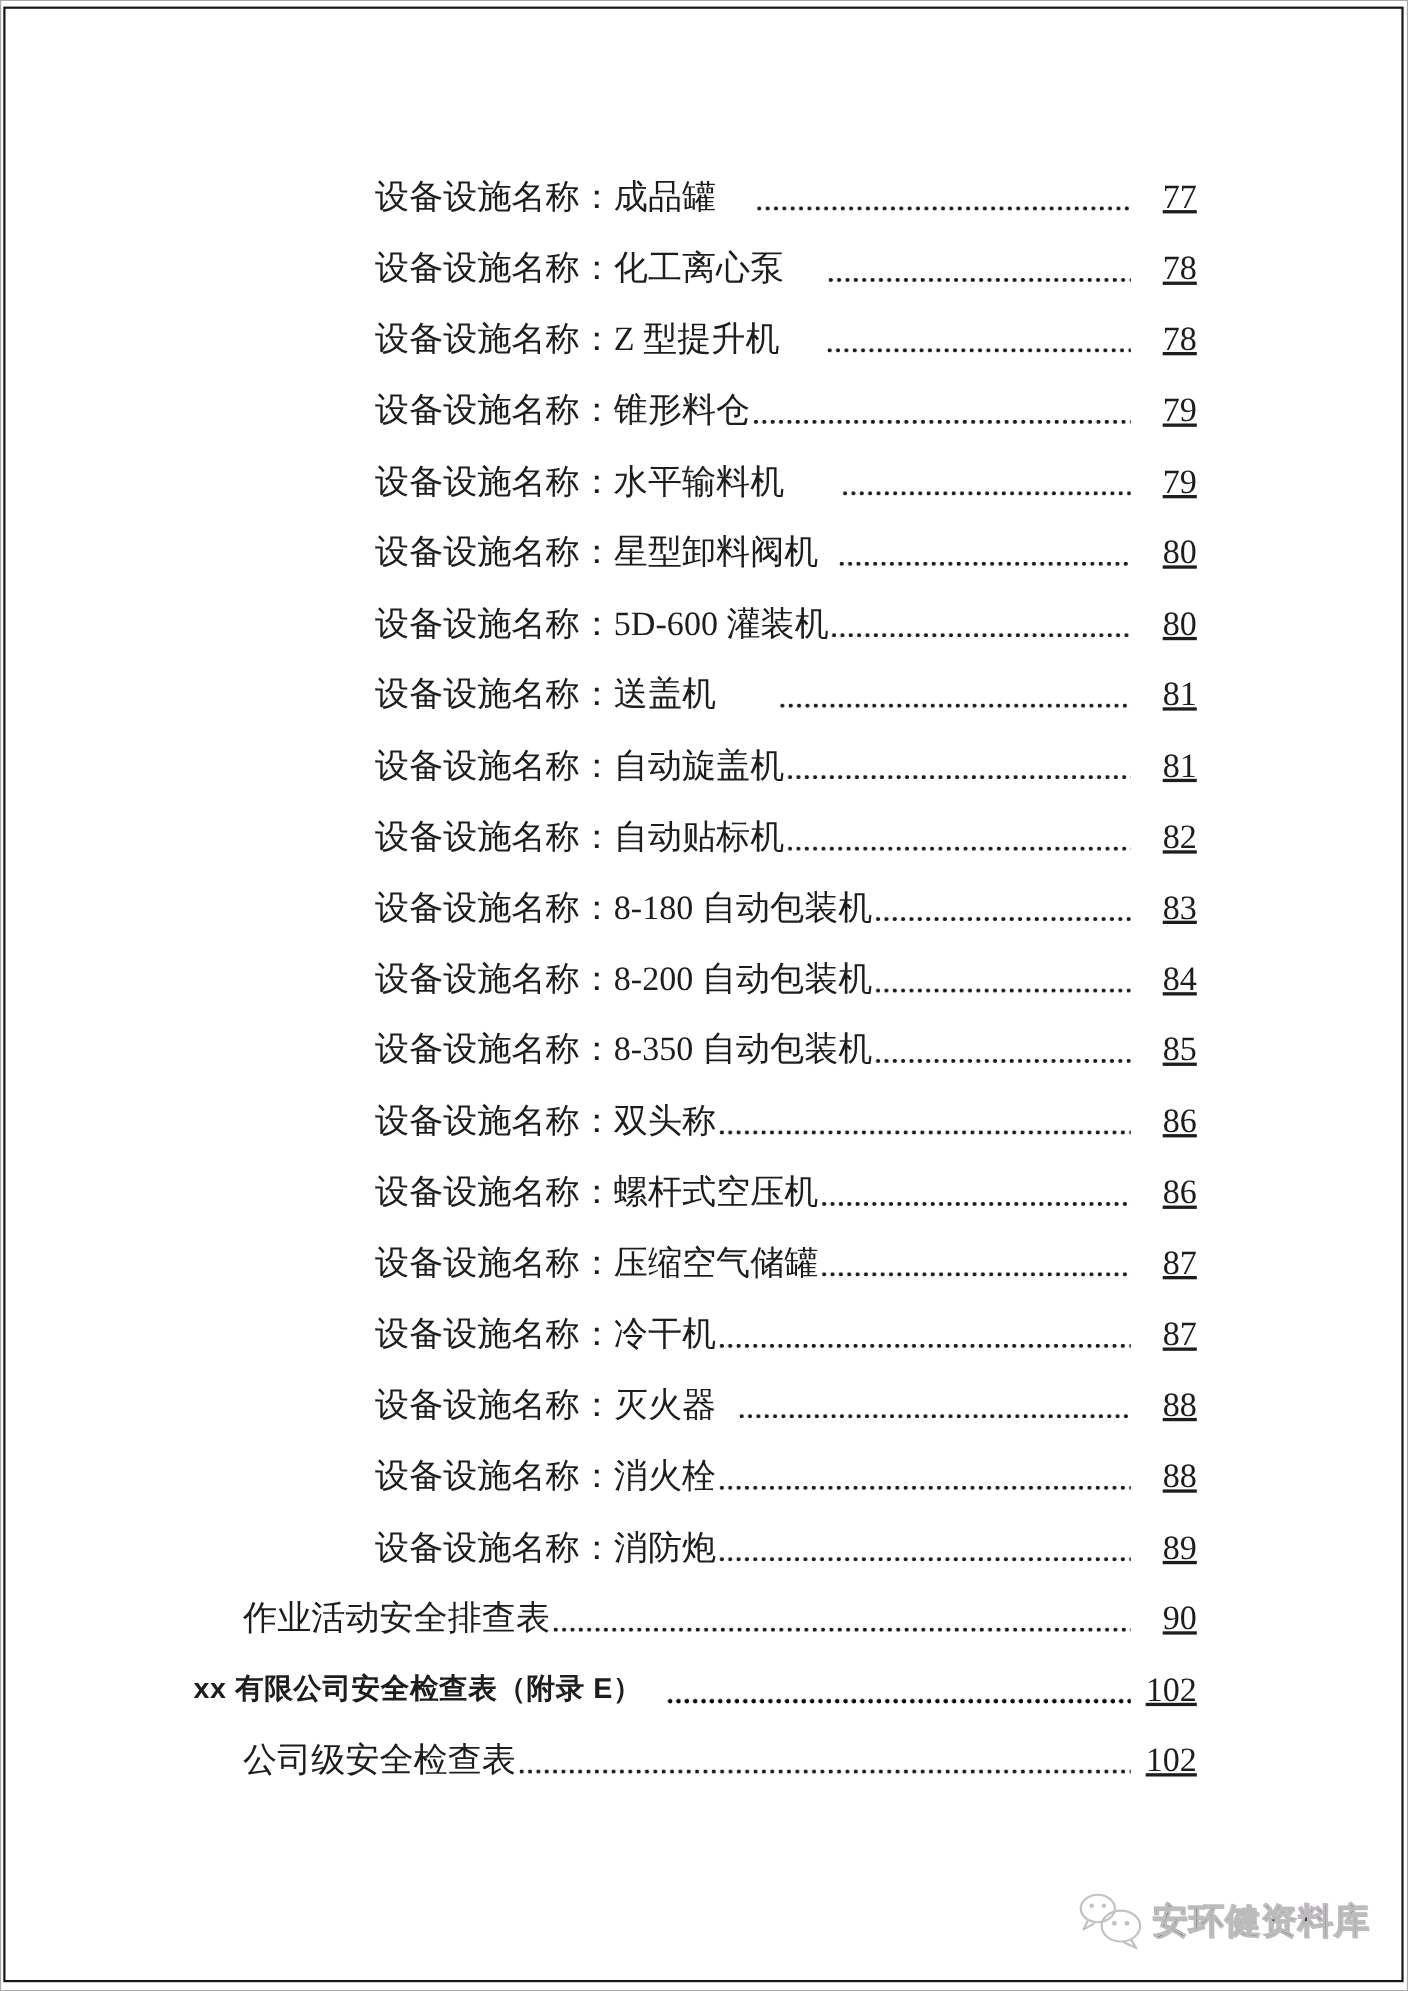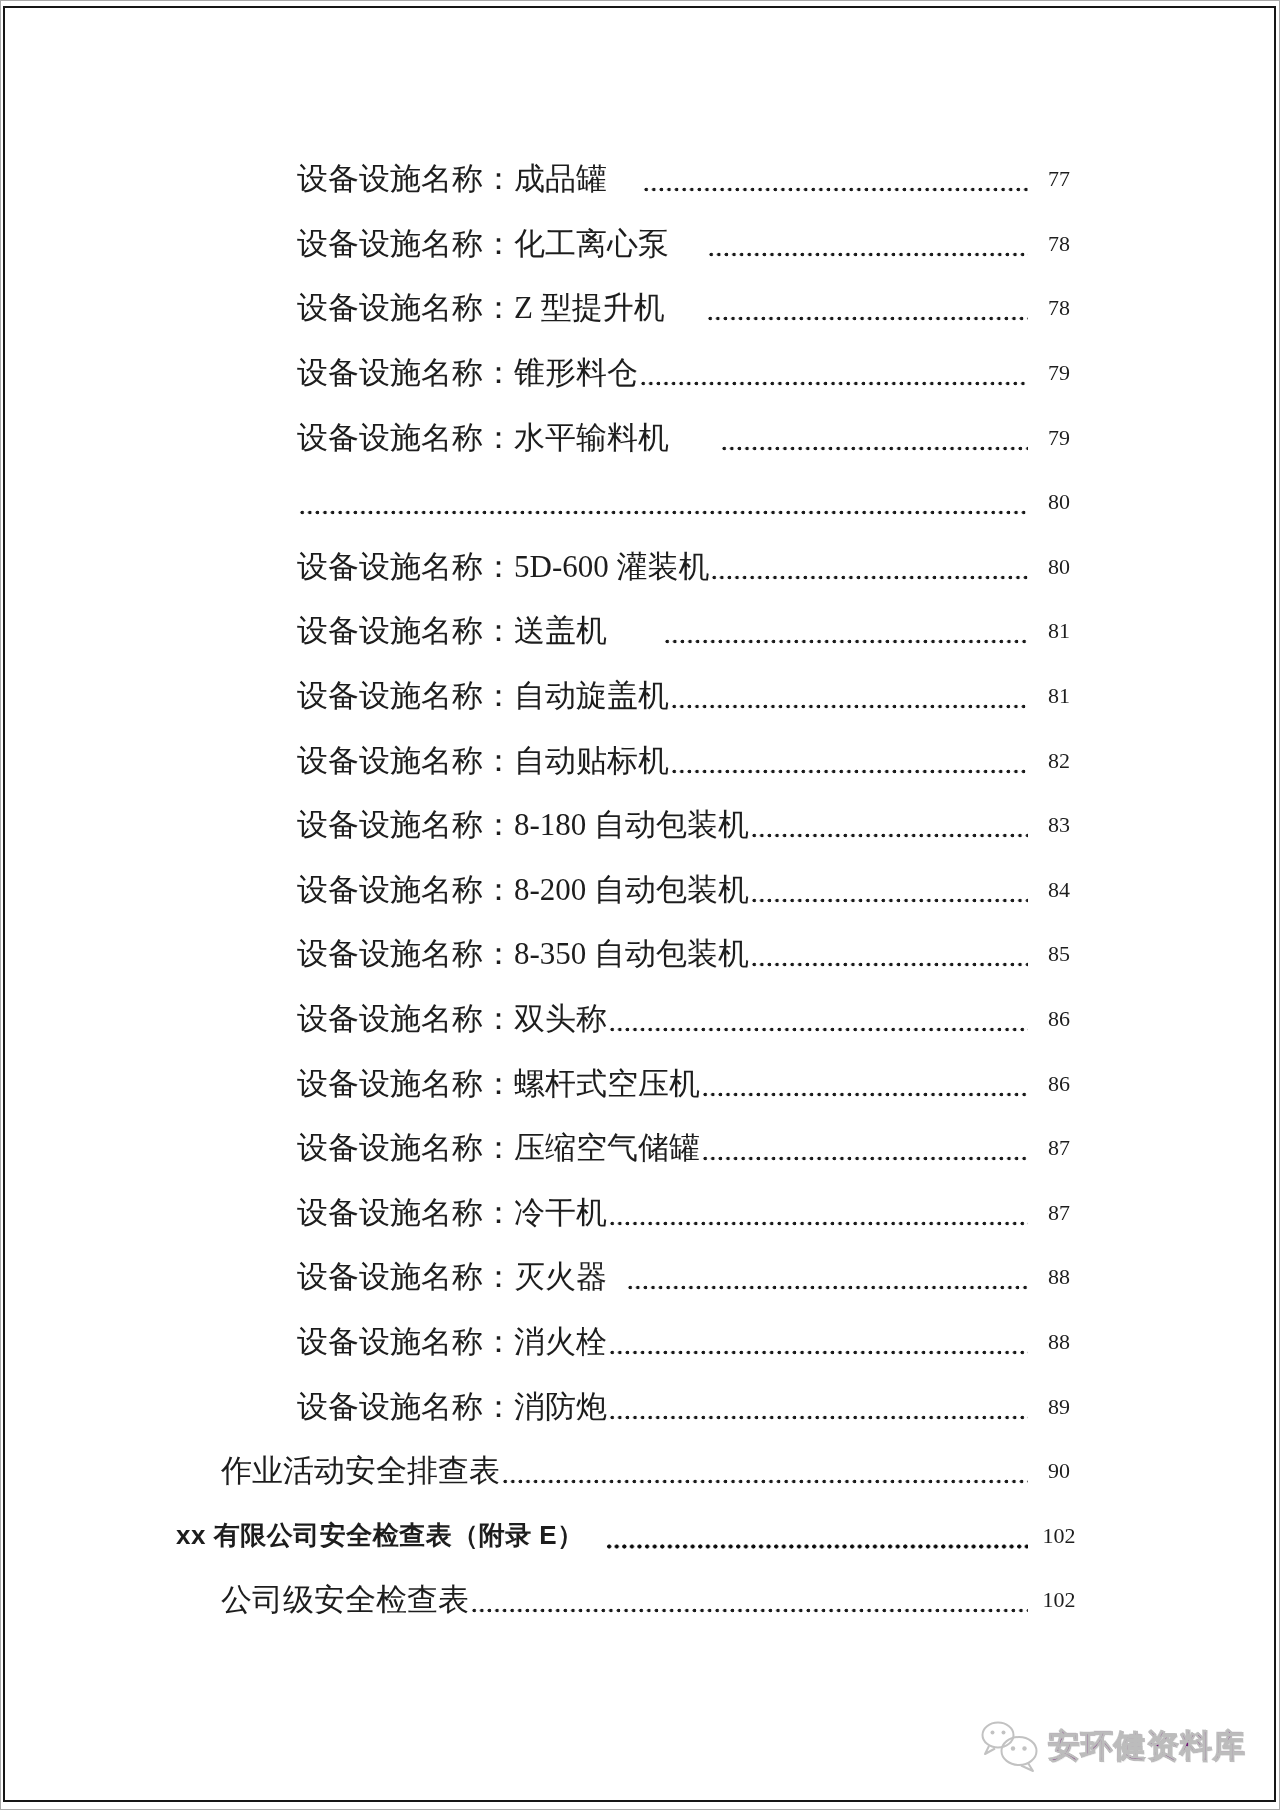--- a/index.html
+++ b/index.html
@@ -32,21 +32,21 @@
     left: 0;
     width: 1088px;
   }
   .toc-row {
     display: flex;
     align-items: center;
     height: 64.6px;
     font-size: 31px;
     white-space: nowrap;
   }
-  .toc-row.level-3 { padding-left: 297px; }
+  .toc-row.level-3 { padding-left: 297px; margin-left: 44px; }
   .toc-row.level-2 { padding-left: 221px; }
   .toc-row.level-1 { padding-left: 176px; }
   .toc-row.level-1 .label {
     font-family: "Liberation Sans", "DejaVu Sans", sans-serif;
     font-weight: 700;
     font-size: 26px;
     letter-spacing: 0.5px;
   }
   .label { flex: 0 0 auto; }
   .leader {
@@ -59,22 +59,23 @@
     background-image: radial-gradient(circle at 3.2px 2.5px, #1a1a1a 1.55px, rgba(0,0,0,0) 2.1px);
     background-size: 7.6px 5px;
     background-repeat: repeat-x;
   }
   .level-1 .leader {
     background-image: radial-gradient(circle at 3.2px 2.5px, #0c0c0c 1.8px, rgba(0,0,0,0) 2.35px);
   }
   .pagenum {
     flex: 0 0 auto;
     width: 58px;
-    text-align: center;
-    font-size: 22px;
+    text-align: right;
+    font-size: 31px;
+    text-decoration: underline;
   }
   .watermark {
     position: absolute;
     left: 978px;
     top: 1720px;
     display: flex;
     align-items: center;
     gap: 6px;
   }
   .wm-text {
@@ -113,20 +114,21 @@
       <span class="label">设备设施名称：锥形料仓</span>
       <span class="leader"></span>
       <span class="pagenum">79</span>
     </div>
       <div class="toc-row level-3">
       <span class="label" style="margin-right: 50px;">设备设施名称：水平输料机</span>
       <span class="leader"></span>
       <span class="pagenum">79</span>
     </div>
       <div class="toc-row level-3">
+      <span class="label" style="margin-right: 16px;">设备设施名称：星型卸料阀机</span>
       <span class="leader"></span>
       <span class="pagenum">80</span>
     </div>
       <div class="toc-row level-3">
       <span class="label">设备设施名称：5D-600 灌装机</span>
       <span class="leader"></span>
       <span class="pagenum">80</span>
     </div>
       <div class="toc-row level-3">
       <span class="label" style="margin-right: 55px;">设备设施名称：送盖机</span>

